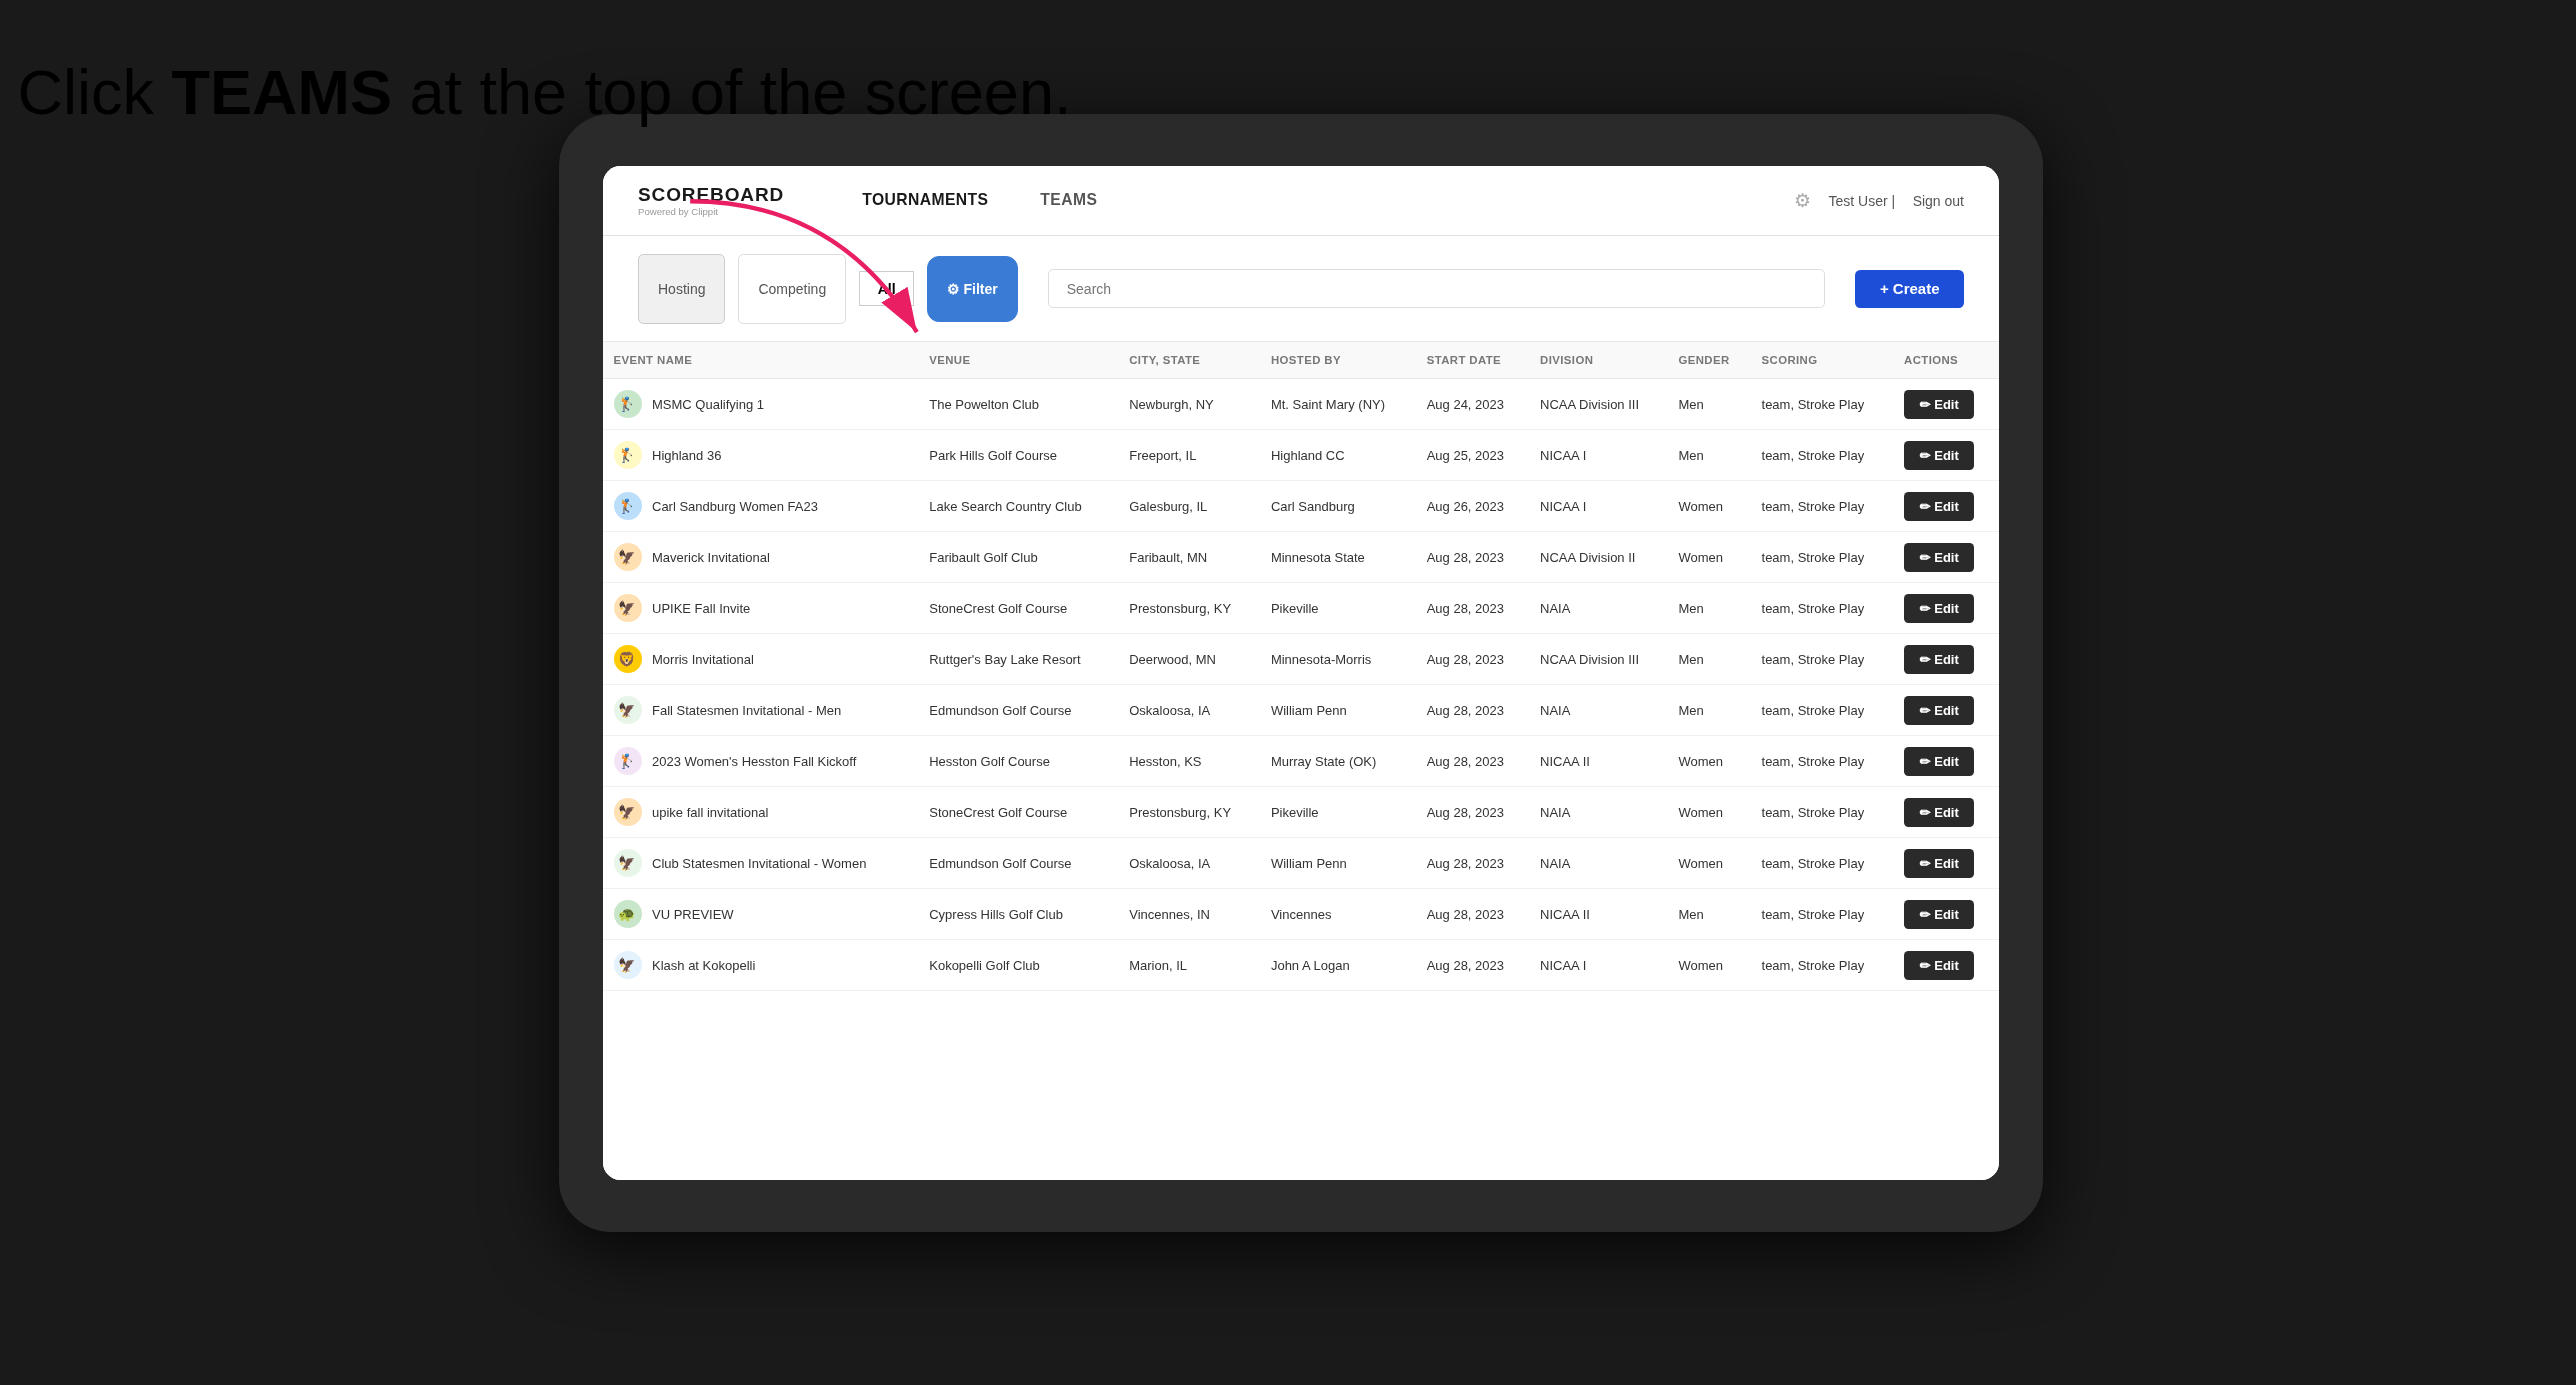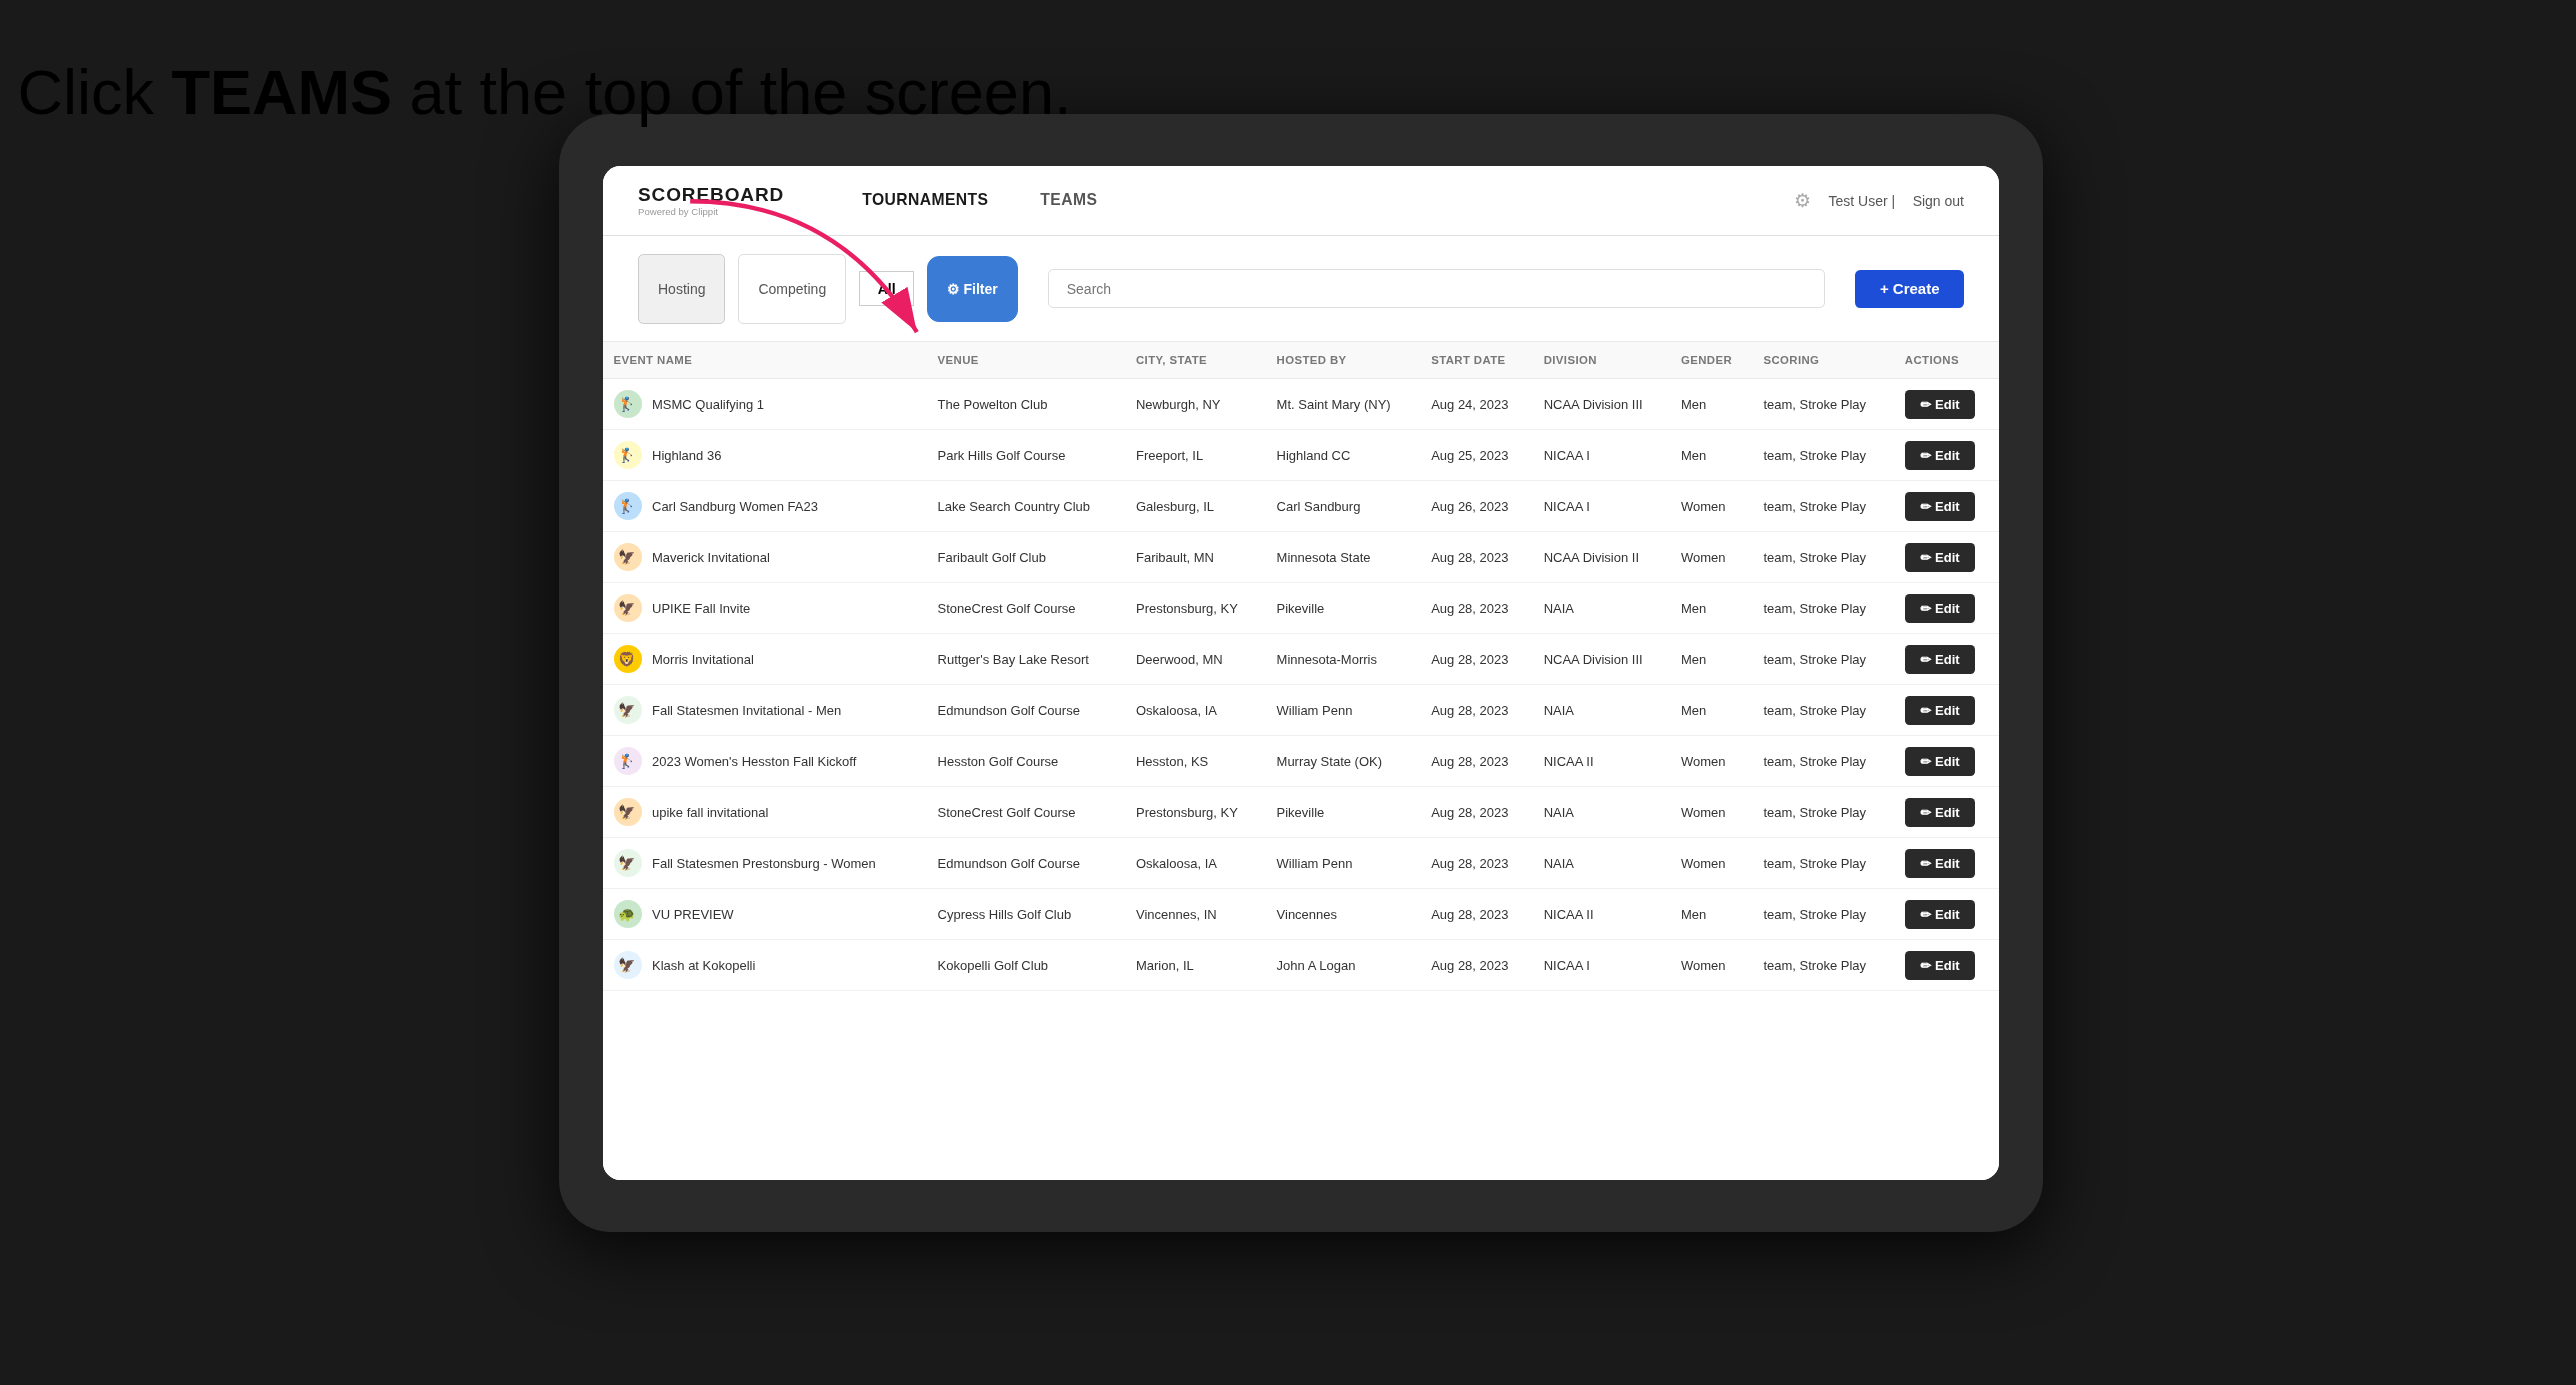--- a/index.html
+++ b/index.html
@@ -493,21 +493,21 @@
               <td>Women</td>
               <td>team, Stroke Play</td>
               <td>
                 <button class="edit-btn">✏ Edit</button>
               </td>
             </tr>
             <tr>
               <td>
                 <div class="event-cell">
                   <div class="event-icon" style="background:#e8f5e9">🦅</div>
-                  <span>Fall Statesmen Prestonsburg - Women</span>
+                  <span>Club Statesmen Invitational - Women</span>
                 </div>
               </td>
               <td>Edmundson Golf Course</td>
               <td>Oskaloosa, IA</td>
               <td>William Penn</td>
               <td>Aug 28, 2023</td>
               <td>NAIA</td>
               <td>Women</td>
               <td>team, Stroke Play</td>
               <td>

